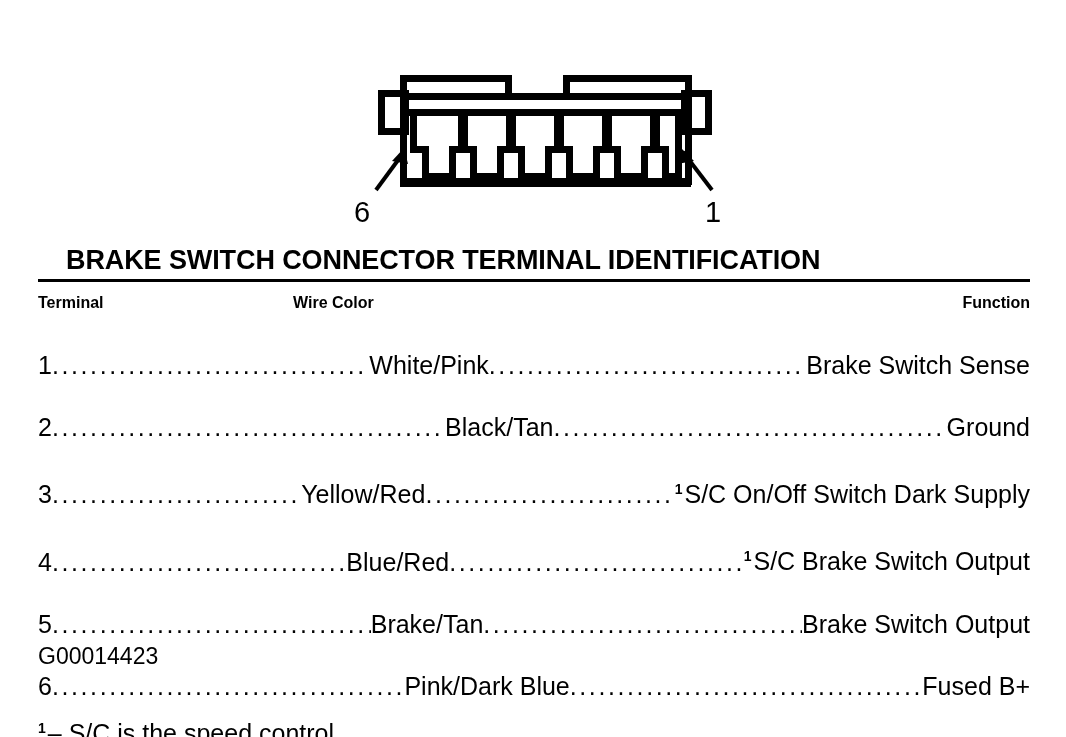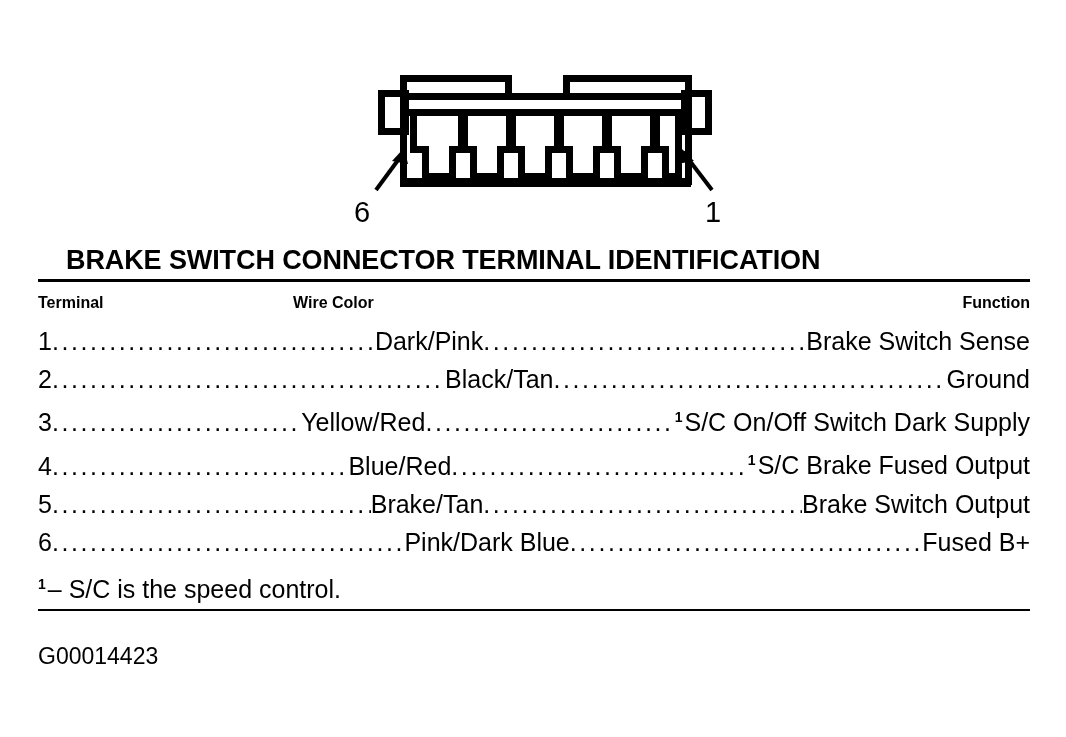--- a/index.html
+++ b/index.html
@@ -22,21 +22,21 @@
   .hdr-row{display:flex;align-items:baseline;font-size:16px;font-weight:bold;
            line-height:38px;padding-top:2px;}
   .hdr-term{width:255px;flex:0 0 255px;}
   .hdr-wire{flex:1 1 auto;}
   .hdr-func{flex:0 0 auto;text-align:center;}
 
   .data-row{display:flex;align-items:baseline;font-size:25px;line-height:38px;
             white-space:nowrap;}
   .cell-term{flex:0 0 auto;}
   .cell-wire{flex:0 0 auto;}
-  .cell-func{flex:0 0 auto;}
+  .cell-func{flex:0 0 auto;margin-top:24px;}
   .leader{flex:1 1 auto;overflow:hidden;white-space:nowrap;
           letter-spacing:2.6px;font-size:25px;min-width:6px;}
   .leader::before{content:"......................................................"
           "..............................................................";}
   .sup{font-size:14px;vertical-align:super;font-weight:bold;padding-right:2px;}
 
   #footnote{font-size:25px;line-height:40px;padding-top:3px;white-space:nowrap;}
   #footnote .sup{font-size:14px;}
 
   #fig-id{position:absolute;left:38px;top:641px;font-size:23px;line-height:30px;}
@@ -94,21 +94,21 @@
   <div class="hdr-row">
     <span class="hdr-term">Terminal</span>
     <span class="hdr-wire">Wire Color</span>
     <span class="hdr-func">Function</span>
   </div>
 
   <div id="rows-container">
       <div class="data-row">
         <span class="cell-term">1</span>
         <span class="leader"></span>
-        <span class="cell-wire">Dark/Pink</span>
+        <span class="cell-wire">White/Pink</span>
         <span class="leader"></span>
         <span class="cell-func"><span>Brake Switch Sense</span></span>
       </div>
       <div class="data-row">
         <span class="cell-term">2</span>
         <span class="leader"></span>
         <span class="cell-wire">Black/Tan</span>
         <span class="leader"></span>
         <span class="cell-func"><span>Ground</span></span>
       </div>
@@ -117,21 +117,21 @@
         <span class="leader"></span>
         <span class="cell-wire">Yellow/Red</span>
         <span class="leader"></span>
         <span class="cell-func"><span class="sup">1</span><span>S/C On/Off Switch Dark Supply</span></span>
       </div>
       <div class="data-row">
         <span class="cell-term">4</span>
         <span class="leader"></span>
         <span class="cell-wire">Blue/Red</span>
         <span class="leader"></span>
-        <span class="cell-func"><span class="sup">1</span><span>S/C Brake Fused Output</span></span>
+        <span class="cell-func"><span class="sup">1</span><span>S/C Brake Switch Output</span></span>
       </div>
       <div class="data-row">
         <span class="cell-term">5</span>
         <span class="leader"></span>
         <span class="cell-wire">Brake/Tan</span>
         <span class="leader"></span>
         <span class="cell-func"><span>Brake Switch Output</span></span>
       </div>
       <div class="data-row">
         <span class="cell-term">6</span>

